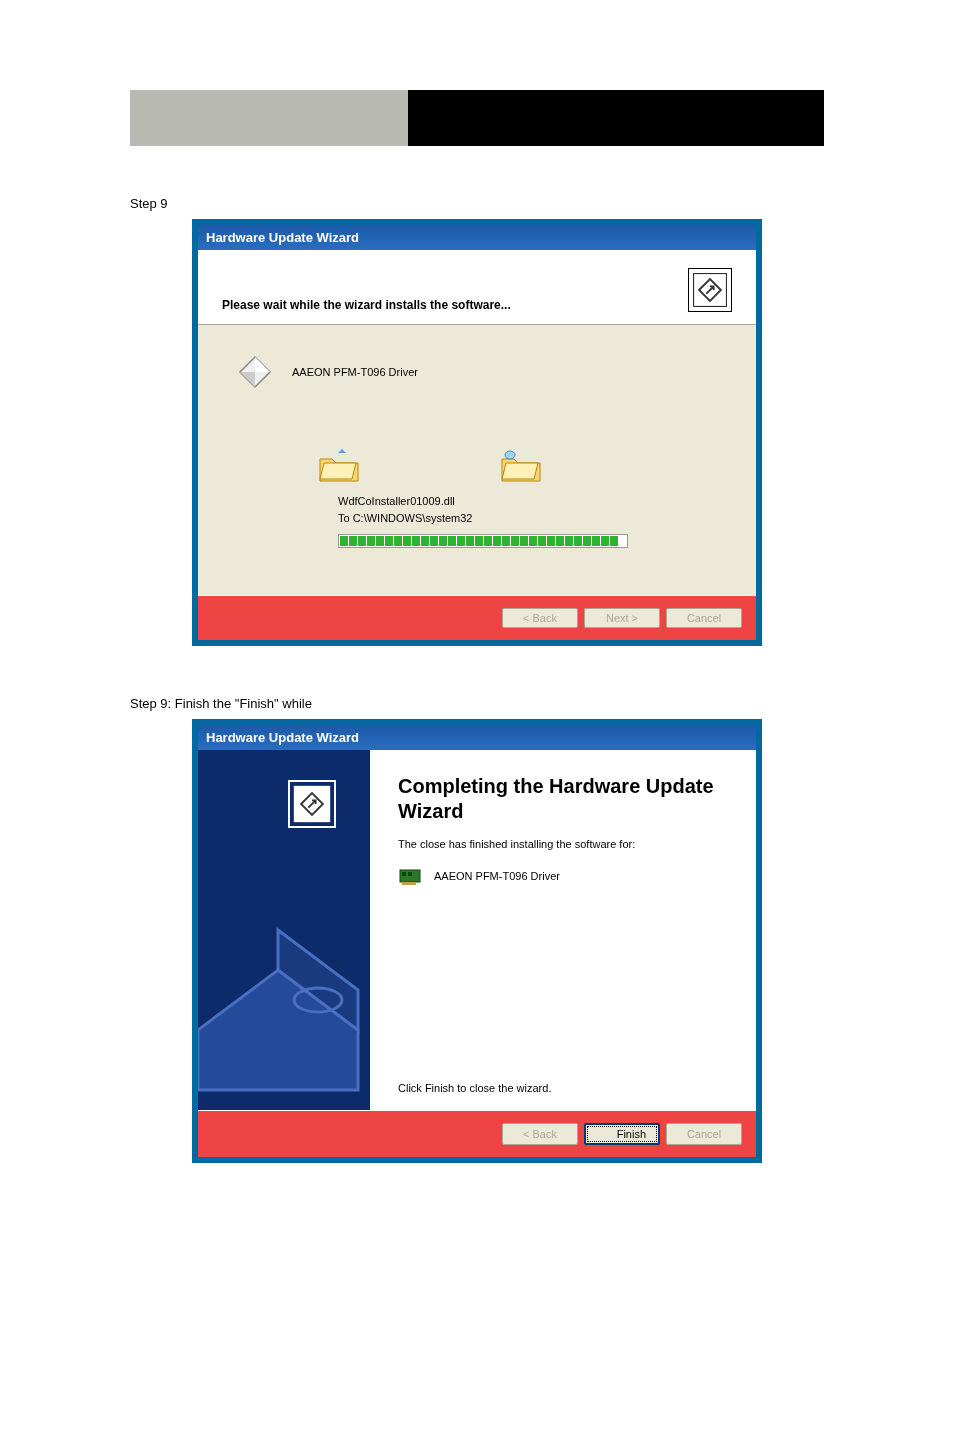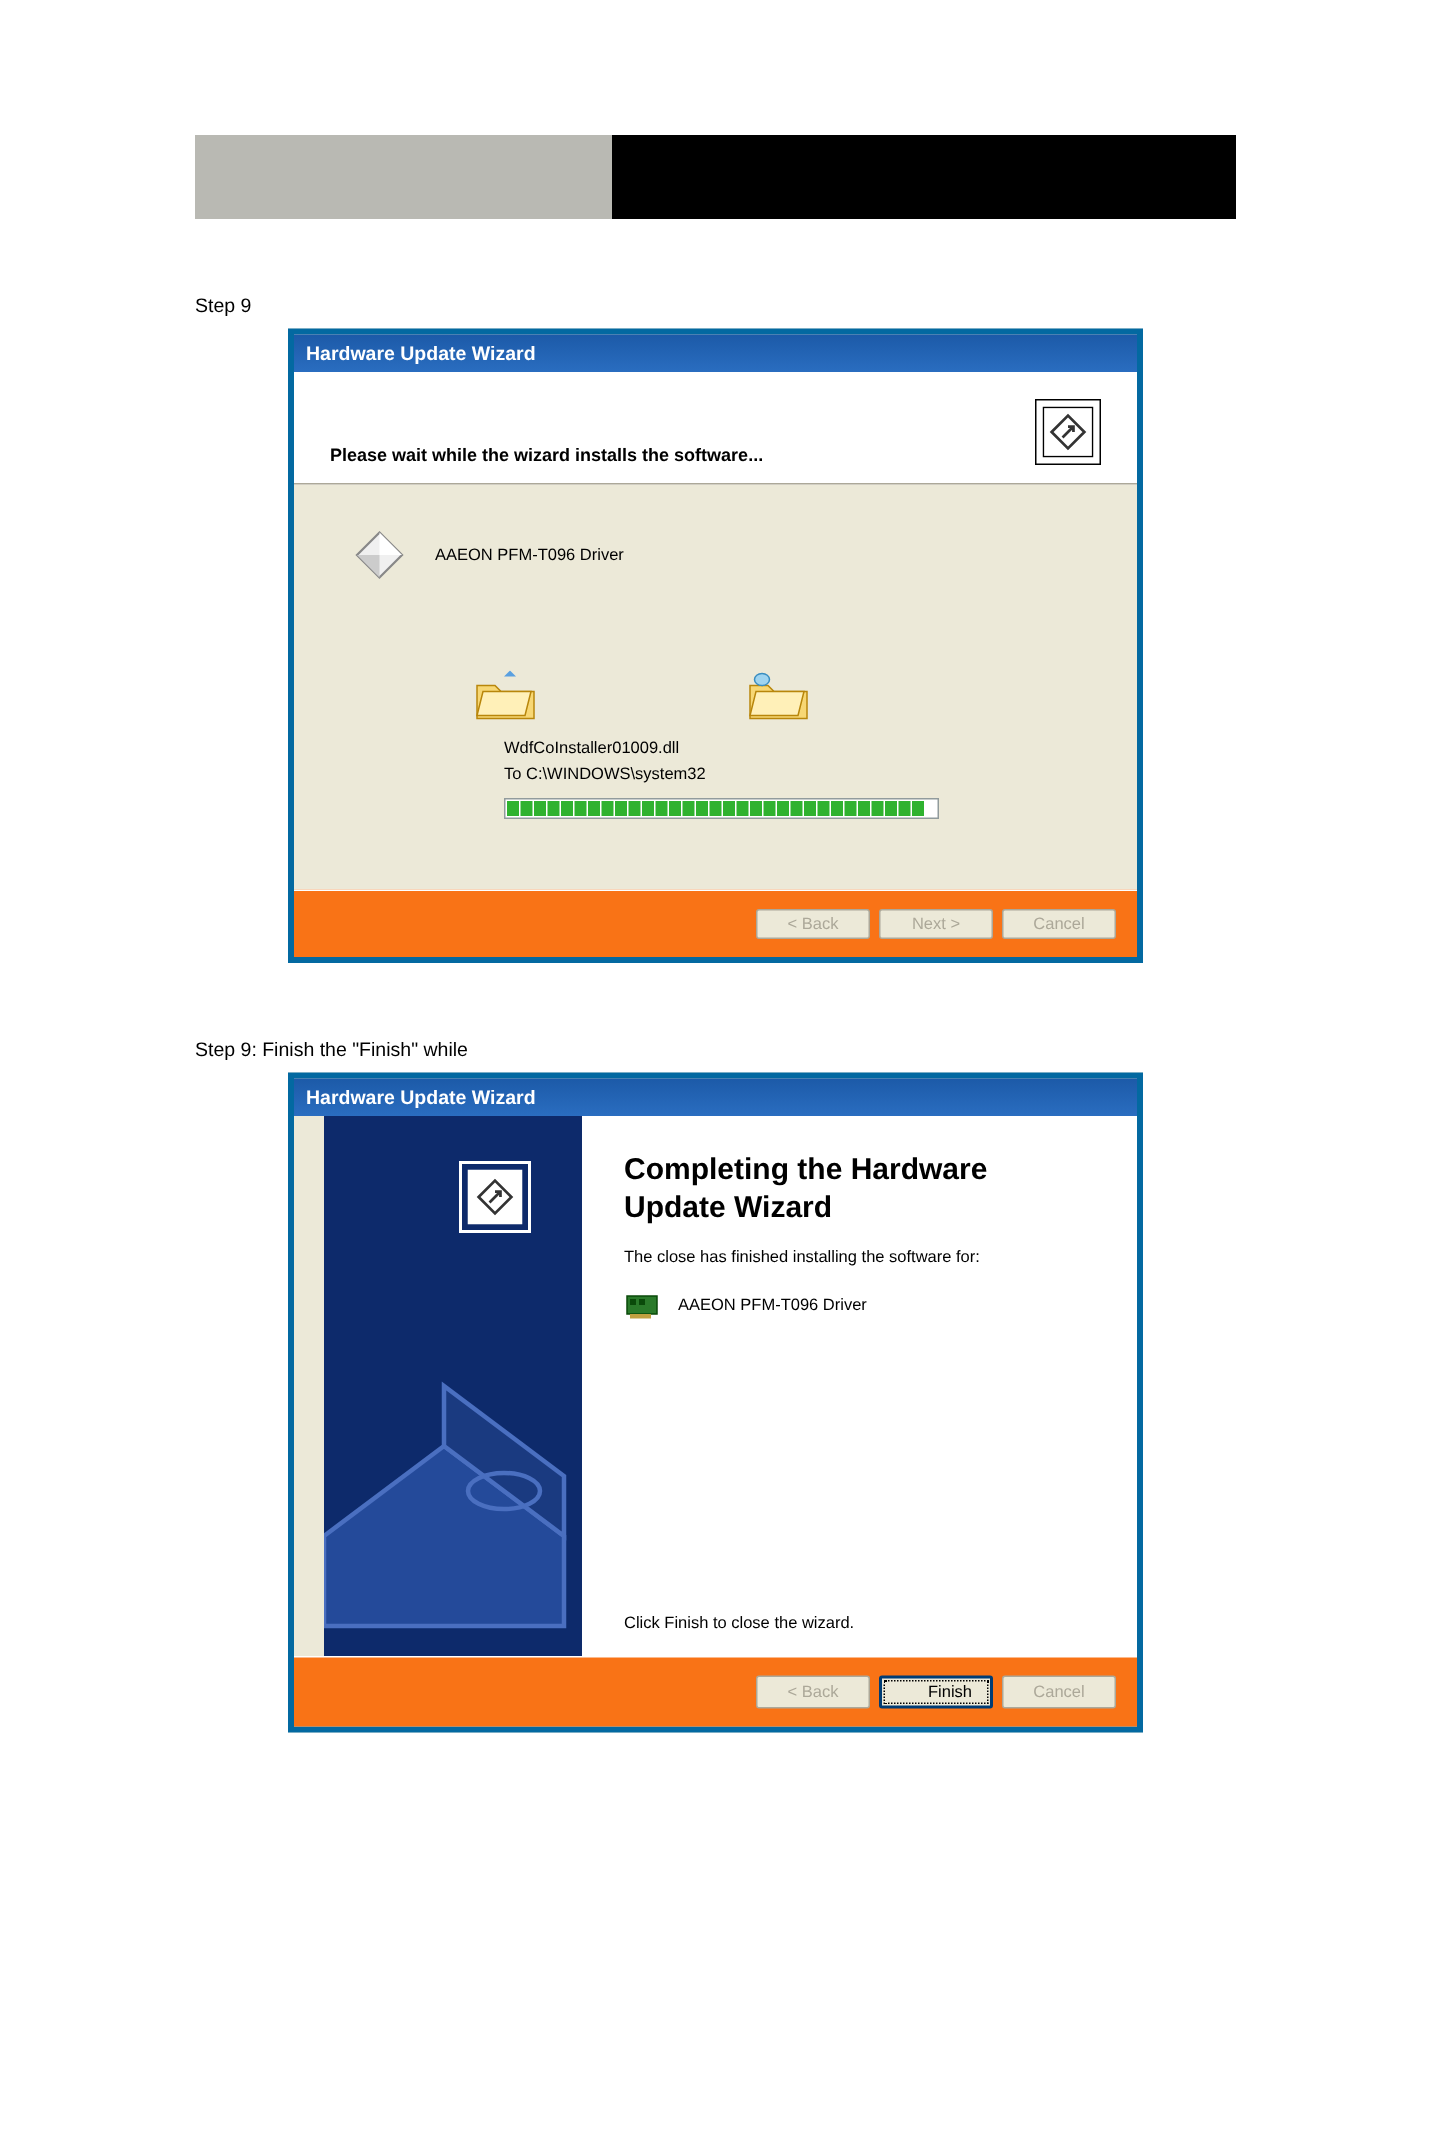--- a/index.html
+++ b/index.html
@@ -4,43 +4,43 @@
   <style>
     * { box-sizing: border-box; margin: 0; padding: 0; }
     body { font-family: Tahoma, Arial, sans-serif; background: #fff; width: 954px; }
     
     .header-bar { display: flex; margin: 90px 130px 0; height: 56px; }
     .header-light { background: #b9b9b3; width: 40%; }
     .header-dark { background: #000; width: 60%; }
     
     .step-text { margin: 50px 130px 8px; font-size: 13px; color: #000; }
     
-    .wizard { width: 570px; margin: 0 auto 30px; border: 4px solid #0369a1; background: #ece9d8; font-size: 11px; }
+    .wizard { width: 570px; margin: 0 auto 30px; border: 6px solid #0369a1; background: #ece9d8; font-size: 11px; }
     .wizard-titlebar { background: linear-gradient(#1c5aa8, #2a6dc0); color: #fff; font-weight: bold; padding: 5px 8px; font-size: 13px; }
     
     .wizard-header { background: #fff; padding: 18px 24px 12px; display: flex; justify-content: space-between; align-items: flex-end; border-bottom: 1px solid #aca899; }
     .wizard-header-text { font-weight: bold; font-size: 12px; }
     .wizard-header-icon { width: 44px; height: 44px; border: 1px solid #000; display: flex; align-items: center; justify-content: center; }
     
     .wizard-body { padding: 30px 40px 40px; min-height: 270px; }
     .driver-row { display: flex; align-items: center; gap: 20px; margin-bottom: 60px; }
     .diamond-icon { width: 34px; height: 34px; }
     
     .transfer-row { display: flex; align-items: center; gap: 140px; margin-left: 80px; margin-bottom: 8px; }
     .folder-icon { width: 42px; height: 36px; }
     .transfer-text { margin-left: 100px; font-size: 11px; line-height: 1.5; }
     .progress { margin: 8px 0 0 100px; width: 290px; height: 14px; border: 1px solid #919b9c; background: #fff; display: flex; gap: 1px; padding: 1px; }
     .progress-seg { width: 8px; background: #2fb22f; }
     
-    .wizard-footer { border-top: 1px solid #fff; padding: 12px 14px; display: flex; justify-content: flex-end; gap: 6px; background: #f97316; }
+    .wizard-footer { border-top: 1px solid #fff; padding: 12px 14px; display: flex; justify-content: flex-end; gap: 6px; background: #ef4444; }
     .wiz-btn { min-width: 76px; padding: 3px 12px; border: 1px solid #aca899; background: #ece9d8; font-size: 11px; border-radius: 2px; color: #aca899; }
     .wiz-btn.enabled { color: #000; border: 1px solid #003c74; }
     .wiz-btn.focus { border: 2px solid #003c74; outline: 1px dotted #000; outline-offset: -4px; text-align: right; }
     
-    .complete-body { display: flex; min-height: 360px; margin-left: 20px; }
+    .complete-body { display: flex; min-height: 360px; }
     .sidebar-panel { width: 172px; background: #0d2a6b; position: relative; overflow: hidden; }
     .sidebar-icon { position: absolute; top: 30px; left: 90px; width: 48px; height: 48px; border: 2px solid #fff; display: flex; align-items: center; justify-content: center; }
     .sidebar-deco { position: absolute; bottom: 0; left: -20px; width: 220px; height: 220px; }
     
     .complete-main { flex: 1; background: #fff; padding: 24px 28px 16px; display: flex; flex-direction: column; }
     .complete-title { font-family: "Trebuchet MS", Tahoma, sans-serif; font-size: 20px; font-weight: bold; line-height: 1.25; margin-bottom: 14px; }
     .complete-sub { font-size: 11px; margin-bottom: 14px; }
     .installed-row { display: flex; align-items: center; gap: 12px; }
     .installed-icon { width: 24px; height: 24px; }
     .finish-text { margin-top: auto; font-size: 11px; }

